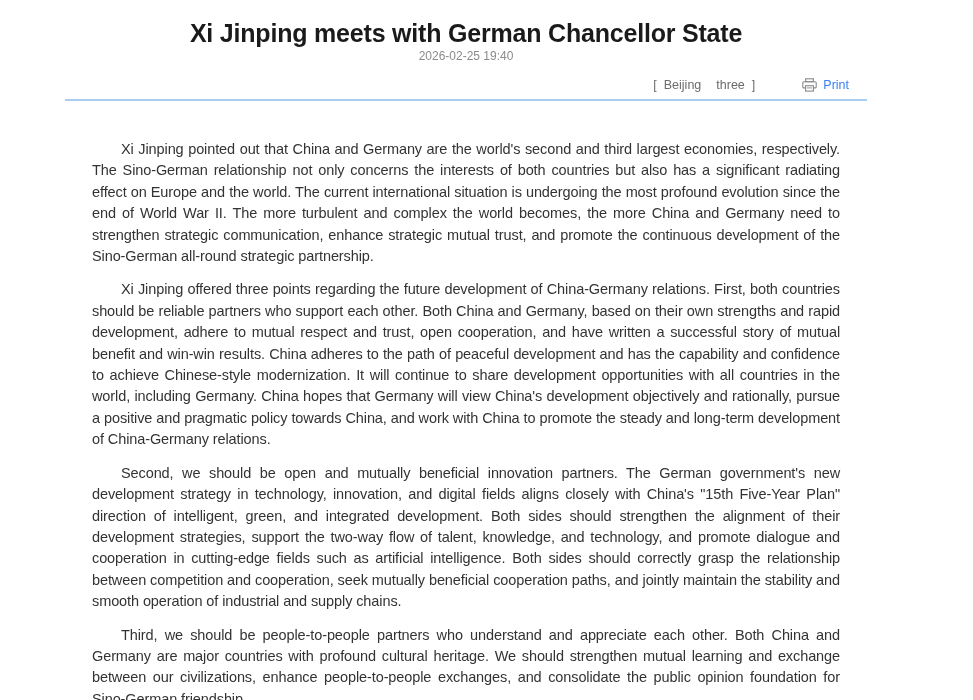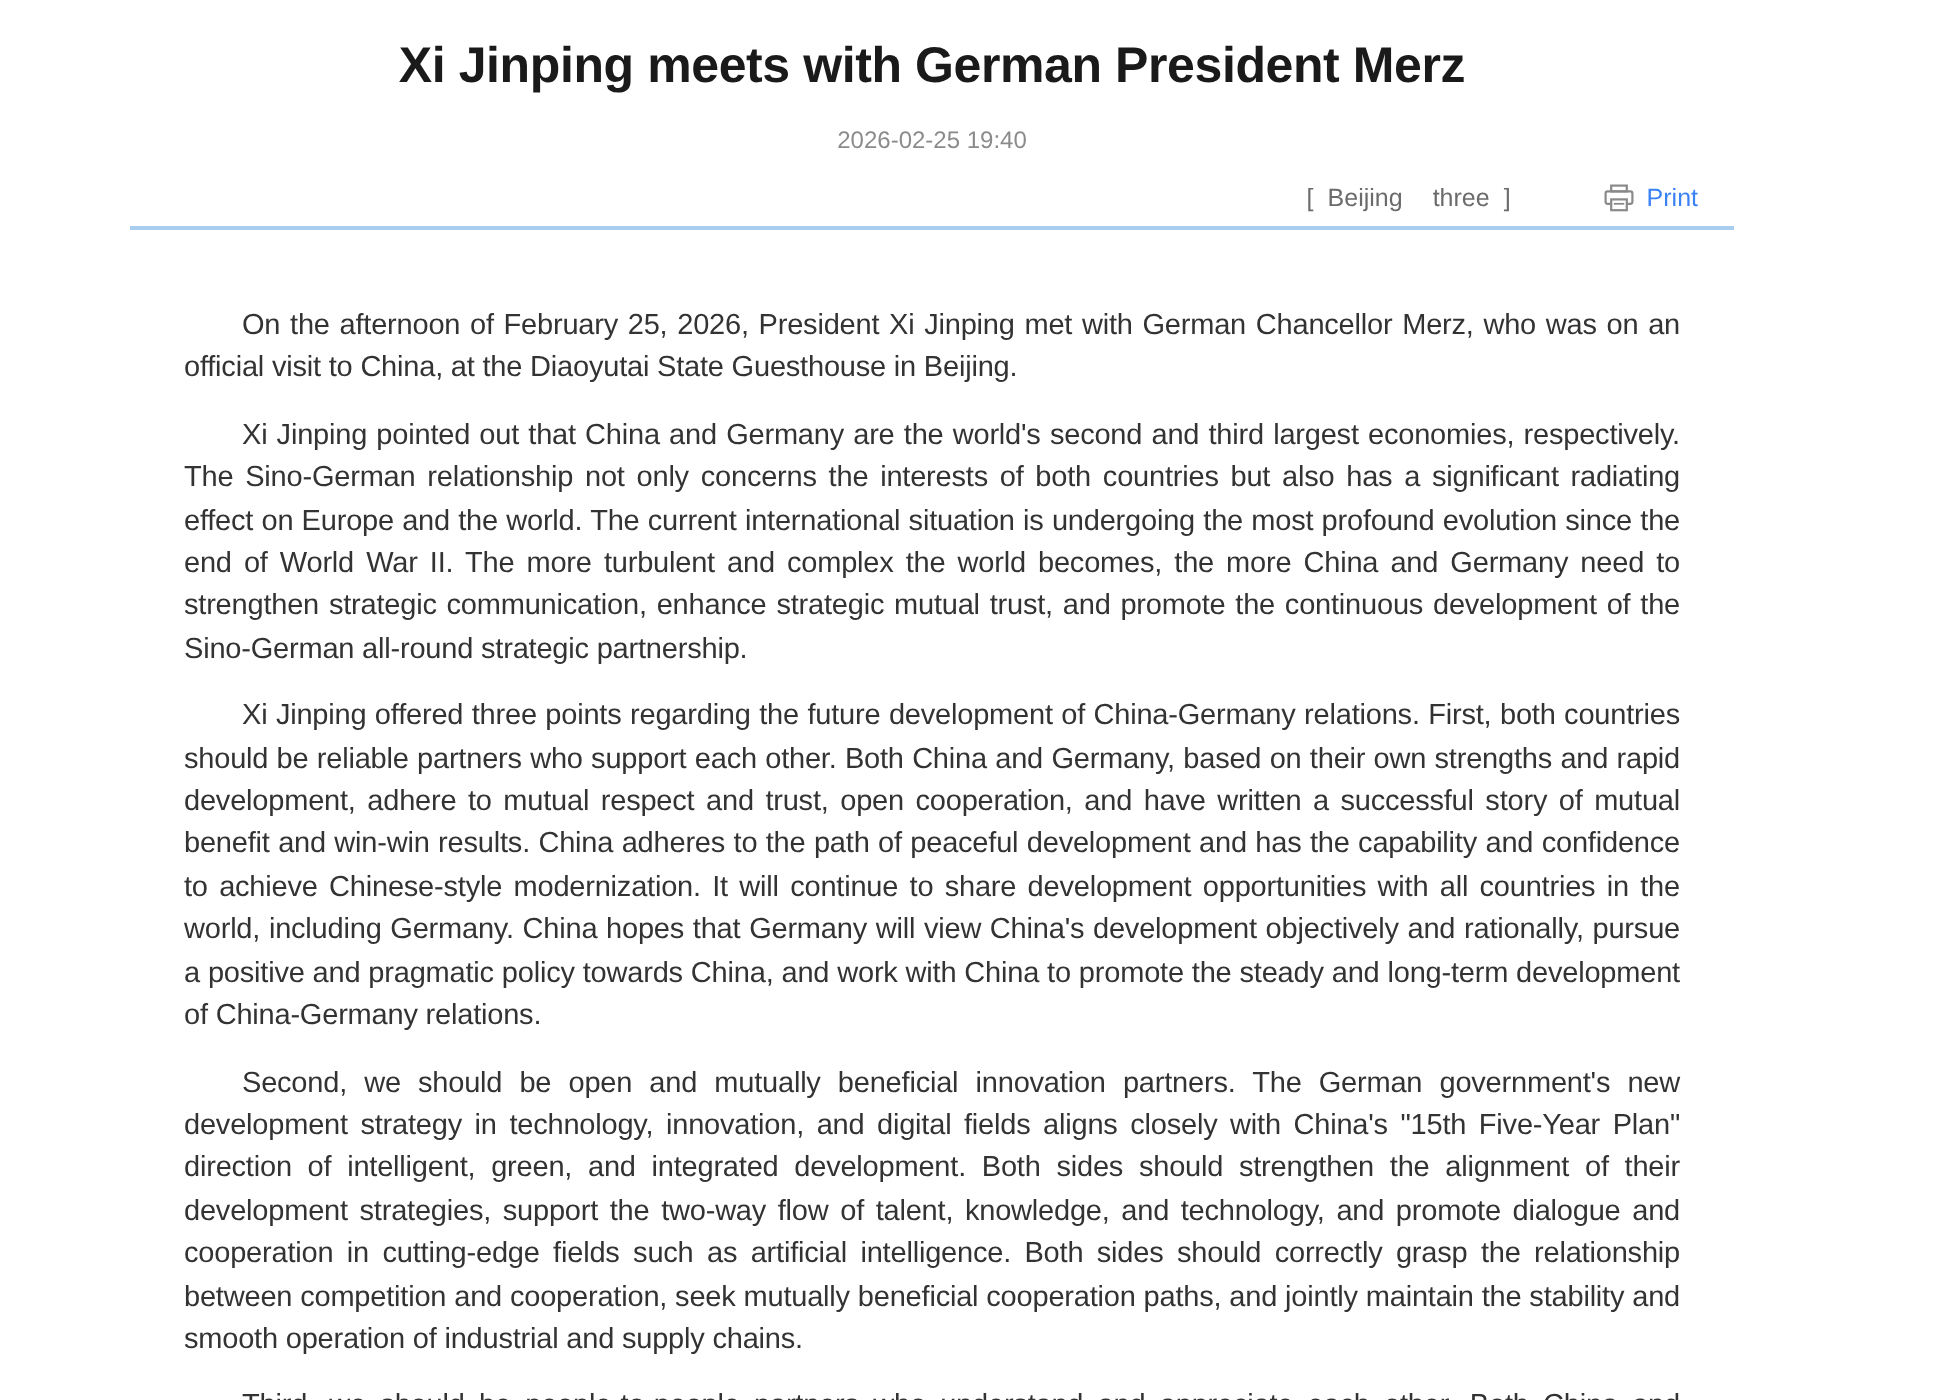--- a/index.html
+++ b/index.html
@@ -23,21 +23,20 @@
   .article-title {
     padding-top: 17px;
     text-align: center;
     font-size: 25px;
     line-height: 32px;
     font-weight: 700;
     color: #1a1a1a;
     letter-spacing: -0.2px;
   }
   .article-date {
-    margin-top: 14px;
     text-align: center;
     font-size: 12px;
     color: #8b8b8b;
   }
   .toolbar {
     margin-top: 13px;
     display: flex;
     justify-content: flex-end;
     align-items: center;
     padding-right: 18px;
@@ -79,21 +78,21 @@
     margin-bottom: 12px;
     letter-spacing: -0.1px;
   }
 </style>
 </head>
 <body>
 
 <div class="page">
   <div class="container">
 
-    <h1 class="article-title">Xi Jinping meets with German President Merz</h1>
+    <h1 class="article-title">Xi Jinping meets with German Chancellor State</h1>
 
     <div class="article-date">2026-02-25 19:40</div>
 
     <div class="toolbar">
       <div class="size-ctrl">
         <span class="bracket">[</span>
         <span class="medium">Beijing</span>
         <span class="size-word">three</span>
         <span class="bracket">]</span>
       </div>
@@ -107,21 +106,20 @@
             <line x1="4.9" y1="9.9" x2="10.1" y2="9.9" stroke="#8a8a8a" stroke-width="0.9"></line>
           </svg>
         </span>
         <span>Print</span>
       </div>
     </div>
 
     <hr class="divider" style="background: rgb(169, 205, 238);">
 
     <div class="article-body">
-        <p class="para">On the afternoon of February 25, 2026, President Xi Jinping met with German Chancellor Merz, who was on an official visit to China, at the Diaoyutai State Guesthouse in Beijing.</p>
         <p class="para">Xi Jinping pointed out that China and Germany are the world's second and third largest economies, respectively. The Sino-German relationship not only concerns the interests of both countries but also has a significant radiating effect on Europe and the world. The current international situation is undergoing the most profound evolution since the end of World War II. The more turbulent and complex the world becomes, the more China and Germany need to strengthen strategic communication, enhance strategic mutual trust, and promote the continuous development of the Sino-German all-round strategic partnership.</p>
         <p class="para">Xi Jinping offered three points regarding the future development of China-Germany relations. First, both countries should be reliable partners who support each other. Both China and Germany, based on their own strengths and rapid development, adhere to mutual respect and trust, open cooperation, and have written a successful story of mutual benefit and win-win results. China adheres to the path of peaceful development and has the capability and confidence to achieve Chinese-style modernization. It will continue to share development opportunities with all countries in the world, including Germany. China hopes that Germany will view China's development objectively and rationally, pursue a positive and pragmatic policy towards China, and work with China to promote the steady and long-term development of China-Germany relations.</p>
         <p class="para">Second, we should be open and mutually beneficial innovation partners. The German government's new development strategy in technology, innovation, and digital fields aligns closely with China's "15th Five-Year Plan" direction of intelligent, green, and integrated development. Both sides should strengthen the alignment of their development strategies, support the two-way flow of talent, knowledge, and technology, and promote dialogue and cooperation in cutting-edge fields such as artificial intelligence. Both sides should correctly grasp the relationship between competition and cooperation, seek mutually beneficial cooperation paths, and jointly maintain the stability and smooth operation of industrial and supply chains.</p>
         <p class="para">Third, we should be people-to-people partners who understand and appreciate each other. Both China and Germany are major countries with profound cultural heritage. We should strengthen mutual learning and exchange between our civilizations, enhance people-to-people exchanges, and consolidate the public opinion foundation for Sino-German friendship.</p>
       </div>
 
   </div>
 </div>
 
 </body></html>

